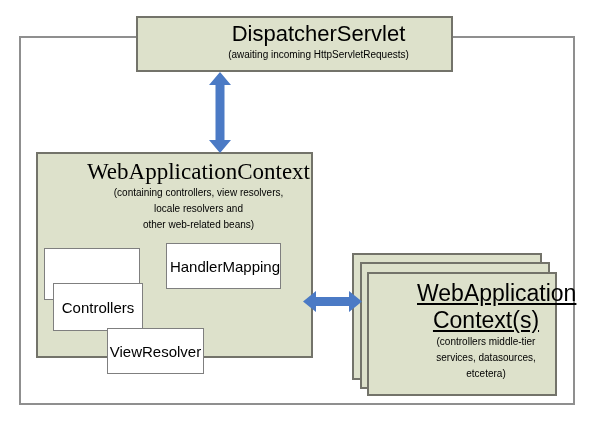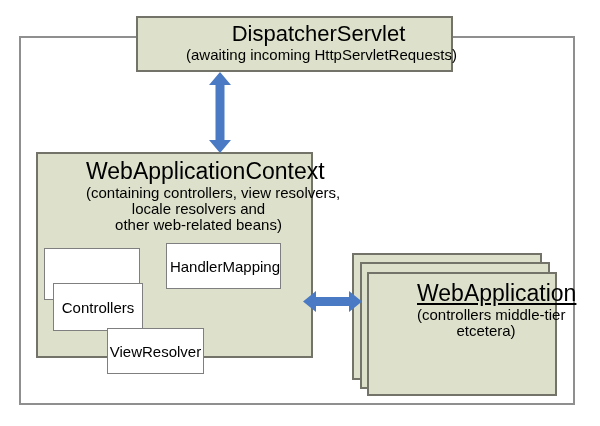--- a/index.html
+++ b/index.html
@@ -34,27 +34,27 @@
     border: 2px solid var(--box-border);
     text-align: center;
     padding-left: 48px;
   }
   .dispatcher {
     left: 136px; top: 16px; width: 317px; height: 56px;
     z-index: 2;
     padding-top: 2px;
   }
   .big-title { font-size: 22px; line-height: 27px; white-space: nowrap; }
-  .small-text { font-size: 15px; line-height: 16px; white-space: nowrap; }
+  .small-text { font-size: 10px; line-height: 16px; white-space: nowrap; }
   .wac {
     left: 36px; top: 152px; width: 277px; height: 206px;
     z-index: 1;
     padding-top: 4px;
   }
-  .wac .big-title { font-size: 23px; }
+  .wac .big-title { font-size: 23px; font-family: Liberation Serif, serif; }
   .white-box {
     position: absolute;
     background: var(--white-box-fill);
     border: 1.5px solid var(--white-box-border);
     display: flex;
     align-items: center;
     justify-content: center;
     font-size: 15px;
   }
   .controllers-back { left: 6px;  top: 94px;  width: 96px;  height: 52px; z-index: 1; }
@@ -112,17 +112,19 @@
   </div>
 
   <svg class="arrow h-arrow" viewBox="0 0 59 23" aria-hidden="true">
     <polygon points="0,11.5 13,1 13,7 46,7 46,1 59,11.5 46,22 46,16 13,16 13,22" fill="#4b7ac5"></polygon>
   </svg>
 
   <div class="gbox stack-back"></div>
   <div class="gbox stack-mid"></div>
   <div class="gbox stack-front">
     <div class="big-title">WebApplication</div>
+    <div class="big-title">Context(s)</div>
     <div class="small-text">(controllers middle-tier</div>
+    <div class="small-text">services, datasources,</div>
     <div class="small-text">etcetera)</div>
   </div>
 
 </div>
 
 </body></html>

